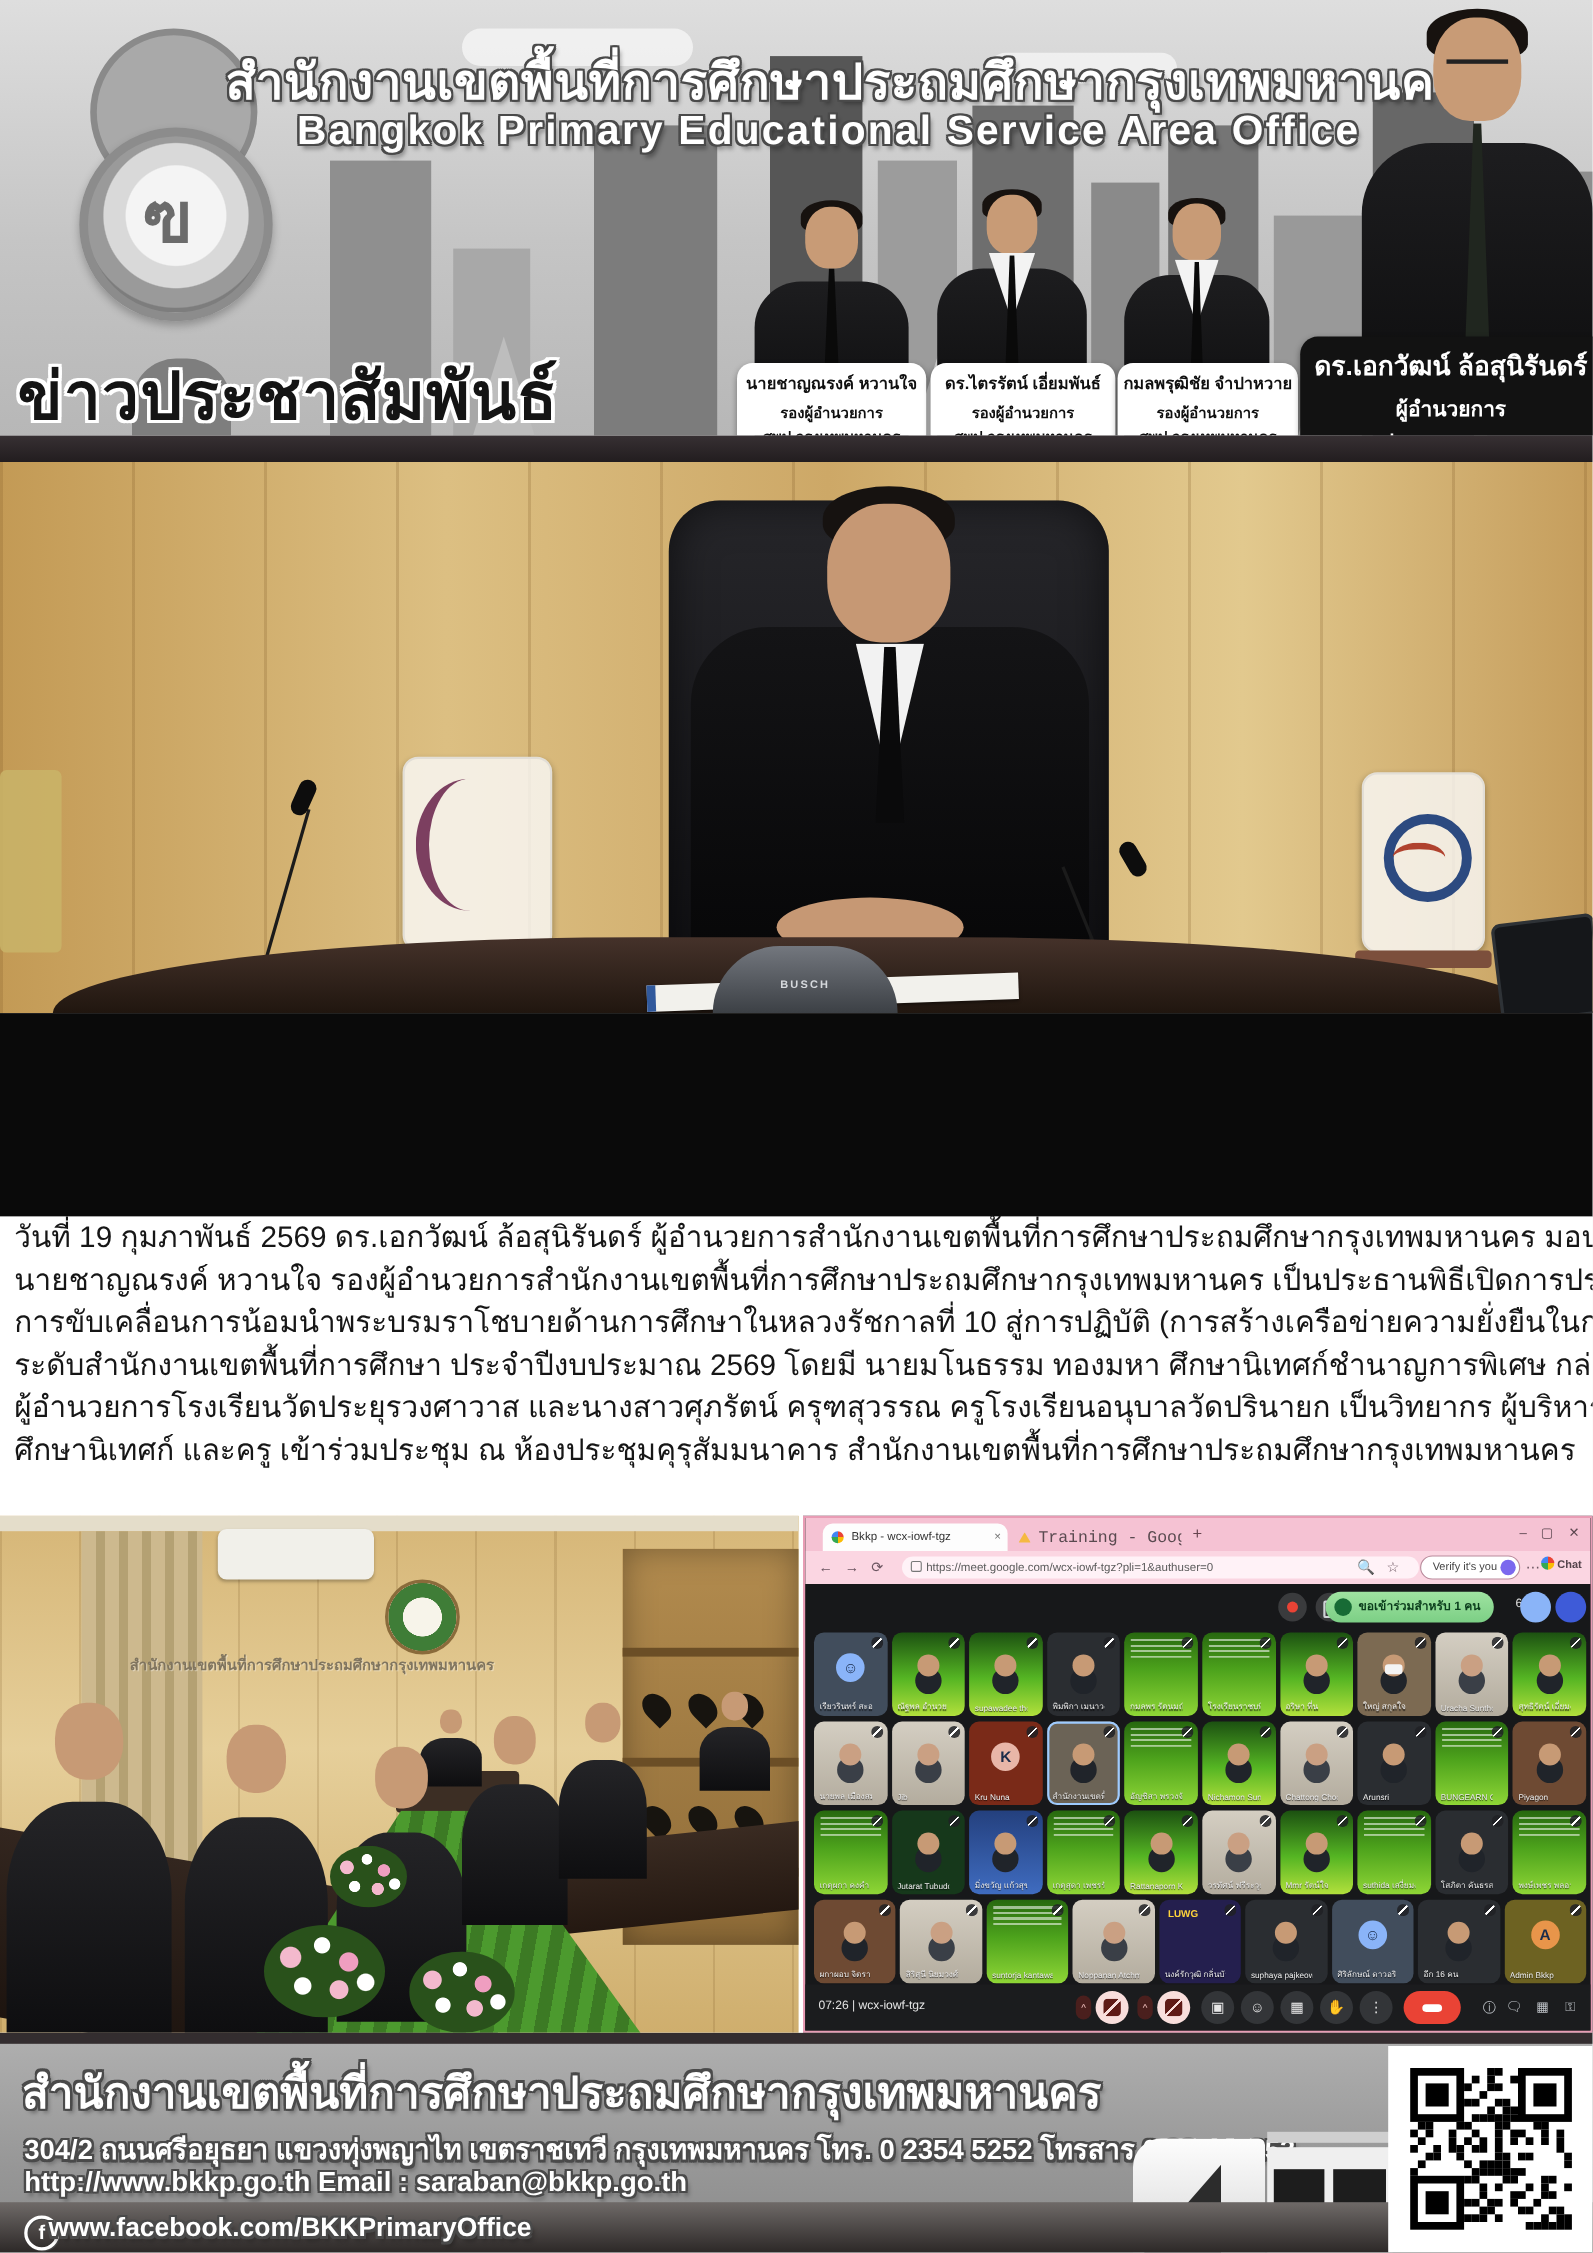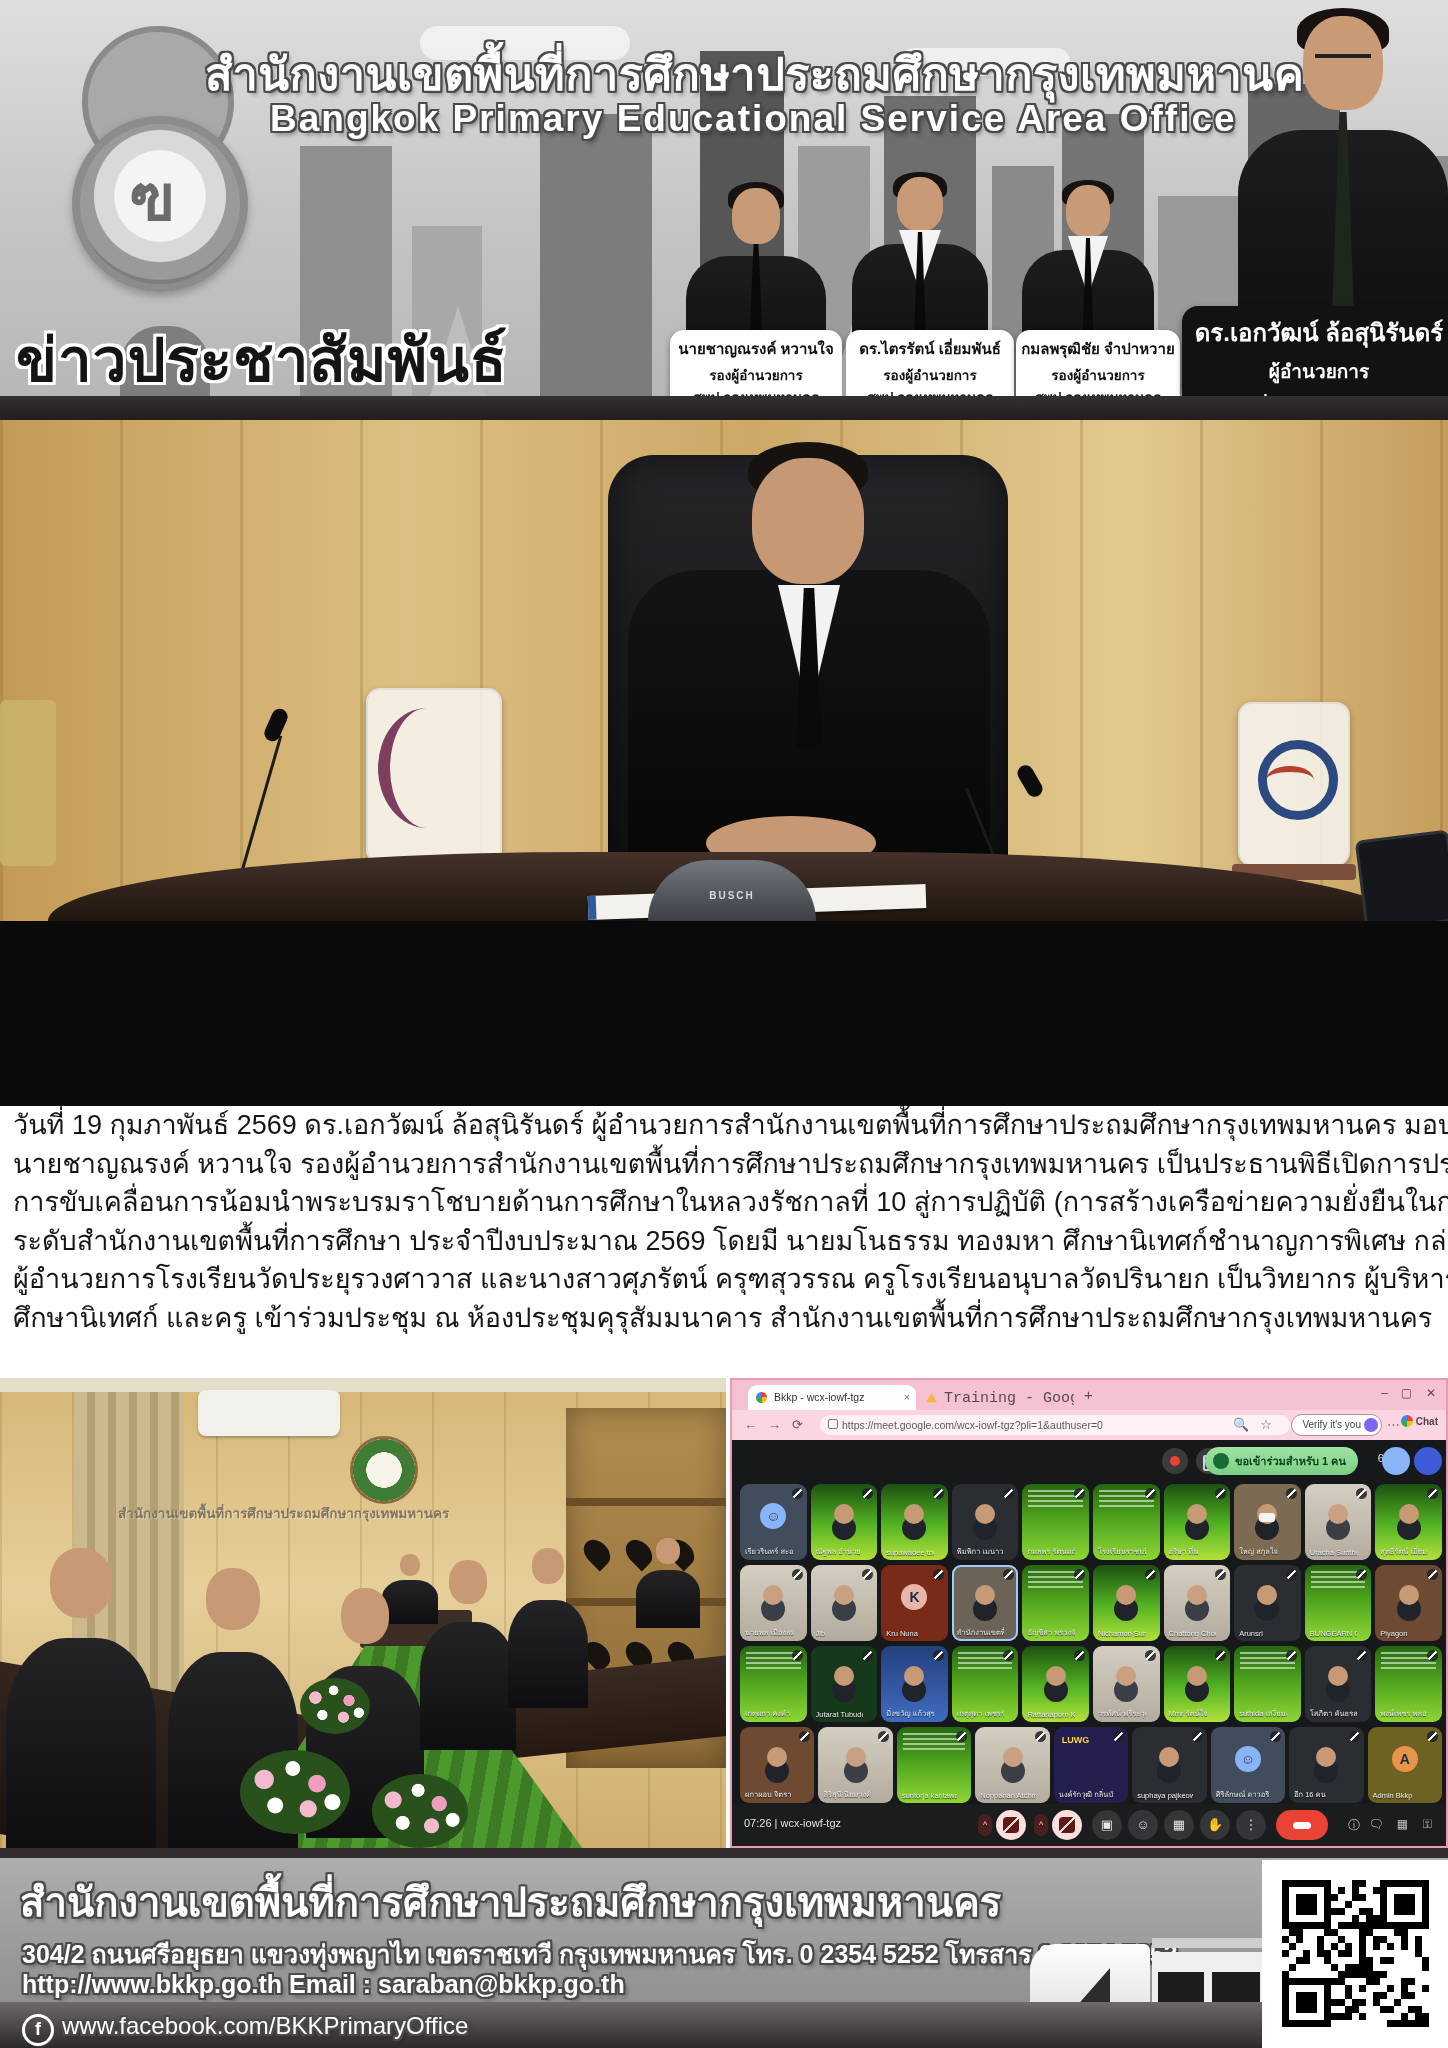--- a/index.html
+++ b/index.html
@@ -147,21 +147,21 @@
   #hangup{position:absolute;top:6px;width:52px;height:30px;border-radius:16px;background:#ea4335;}
   #hangup::after{content:"";position:absolute;left:17px;top:12px;width:18px;height:7px;background:#fff;border-radius:4px;}
   .rgt{position:absolute;top:13px;font-size:12px;color:#bdc1c6;}
   
   #footer{left:0;top:1848px;width:1448px;height:200px;background:linear-gradient(#b0b0b0,#979797 60%,#8a8a8a);overflow:hidden;}
   #footer .topline{position:absolute;left:0;top:0;width:100%;height:10px;background:#332d2f;}
   #footer .botline{position:absolute;left:0;bottom:0;width:100%;height:46px;background:linear-gradient(#6f6a68,#2c2827);}
   .f-org{left:20px;top:22px;font-size:40px;font-weight:900;white-space:nowrap;}
   .f-addr{left:22px;top:86px;font-size:25px;font-weight:800;white-space:nowrap;}
   .f-web{left:22px;top:122px;font-size:25px;font-weight:800;white-space:nowrap;}
-  .f-fb{left:62px;top:164px;font-size:24px;font-weight:400;white-space:nowrap;}
+  .f-fb{left:44px;top:164px;font-size:24px;font-weight:700;white-space:nowrap;}
   #fbic{left:22px;top:166px;width:26px;height:26px;border:3px solid #fff;border-radius:50%;color:#fff;font-size:18px;font-weight:800;text-align:center;line-height:25px;text-shadow:1px 1px 0 #444;box-shadow:1px 1px 0 #444, inset 1px 1px 0 #444;}
   #train{left:1030px;top:90px;width:236px;height:110px;}
   #train .cab{position:absolute;left:0;bottom:0;width:120px;height:104px;background:linear-gradient(#fdfdfd,#d8d8d8);border-radius:26px 6px 0 0;}
   #train .shield{position:absolute;left:10px;bottom:0;width:70px;height:80px;background:#2c2c2c;clip-path:polygon(0 100%,100% 0,100% 100%);}
   #train .body{position:absolute;left:122px;bottom:0;width:114px;height:96px;background:#efefef;}
   #train .bwin{position:absolute;bottom:18px;height:58px;background:#1d1d1d;}
   #train .roof{position:absolute;left:122px;top:0;width:114px;height:10px;background:#cfcfcf;}
   #qrbox{left:1262px;top:12px;width:186px;height:188px;background:#fff;}
 </style>
 </head>

